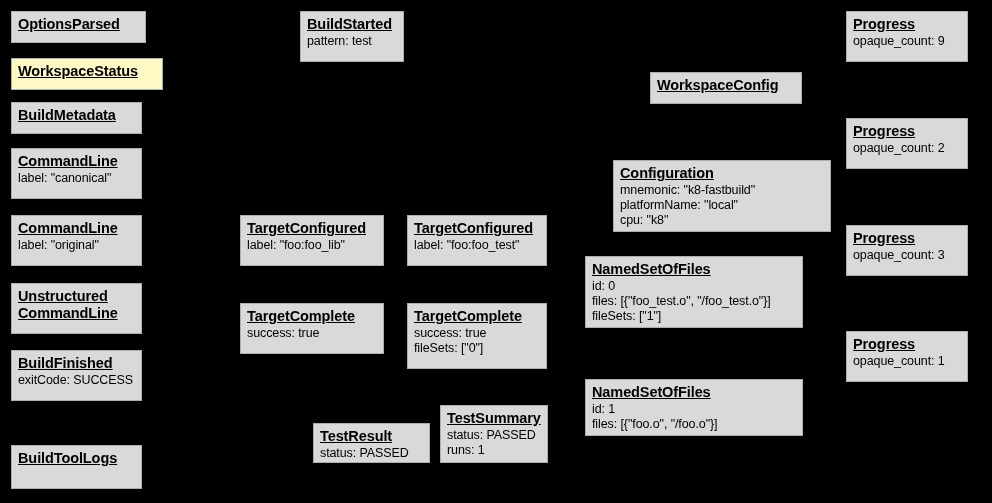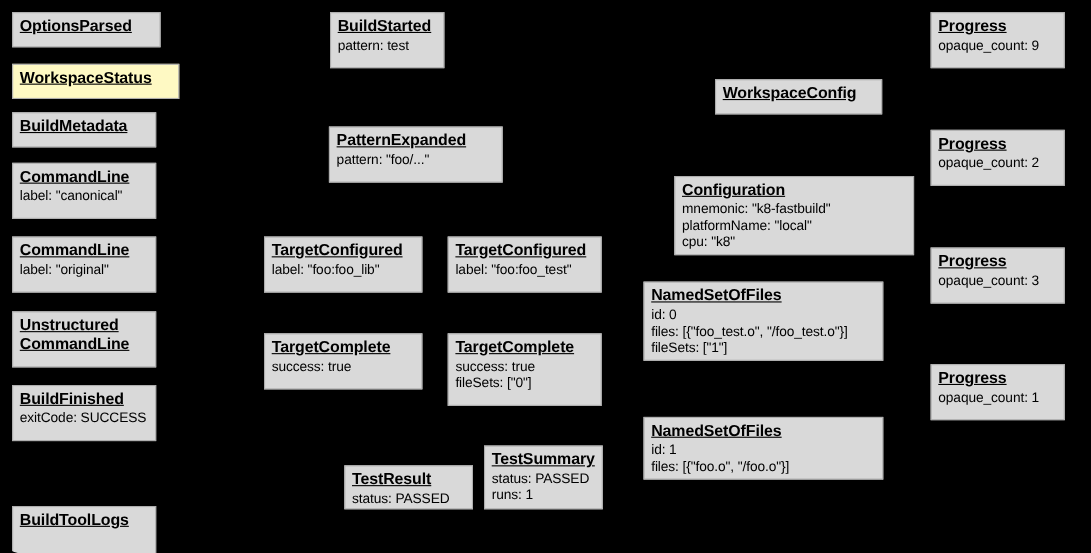--- a/index.html
+++ b/index.html
@@ -70,26 +70,20 @@
       </span>
     </div>
     <div class="node" style="left: 11px; top: 58px; width: 152px; height: 32px; background: #fef9c3; border-color: rgb(174, 174, 174); color: rgb(0, 0, 0);">
       <span class="node-title">WorkspaceStatus</span>
     </div>
     <div class="node" style="left: 650px; top: 72px; width: 152px; height: 32px; background: rgb(217, 217, 217); border-color: rgb(174, 174, 174); color: #000000;">
       <span class="node-title">WorkspaceConfig</span>
     </div>
     <div class="node" style="left: 11px; top: 102px; width: 131px; height: 32px; background: rgb(217, 217, 217); border-color: rgb(174, 174, 174); color: rgb(0, 0, 0);">
       <span class="node-title">BuildMetadata</span>
-    </div>
-    <div class="node" style="left: 299px; top: 115px; width: 158px; height: 51px; background: rgb(217, 217, 217); border-color: rgb(174, 174, 174); color: rgb(0, 0, 0);">
-      <span class="node-title">PatternExpanded</span>
-      <span class="node-fields">
-        <span class="node-field">pattern: "foo/..."</span>
-      </span>
     </div>
     <div class="node" style="left: 846px; top: 118px; width: 122px; height: 51px; background: rgb(217, 217, 217); border-color: rgb(174, 174, 174); color: rgb(0, 0, 0);">
       <span class="node-title">Progress</span>
       <span class="node-fields">
         <span class="node-field">opaque_count: 2</span>
       </span>
     </div>
     <div class="node" style="left: 11px; top: 148px; width: 131px; height: 51px; background: rgb(217, 217, 217); border-color: rgb(174, 174, 174); color: rgb(0, 0, 0);">
       <span class="node-title">CommandLine</span>
       <span class="node-fields">
@@ -177,16 +171,16 @@
         <span class="node-field">status: PASSED</span>
         <span class="node-field">runs: 1</span>
       </span>
     </div>
     <div class="node" style="left: 313px; top: 423px; width: 117px; height: 40px; background: rgb(217, 217, 217); border-color: rgb(174, 174, 174); color: rgb(0, 0, 0);">
       <span class="node-title">TestResult</span>
       <span class="node-fields">
         <span class="node-field">status: PASSED</span>
       </span>
     </div>
-    <div class="node" style="left: 11px; top: 460px; width: 131px; height: 44px; background: rgb(217, 217, 217); border-color: rgb(174, 174, 174); color: rgb(0, 0, 0);">
+    <div class="node" style="left: 11px; top: 445px; width: 131px; height: 44px; background: rgb(217, 217, 217); border-color: rgb(174, 174, 174); color: rgb(0, 0, 0);">
       <span class="node-title">BuildToolLogs</span>
     </div>
   </div>
 
 </body></html>

